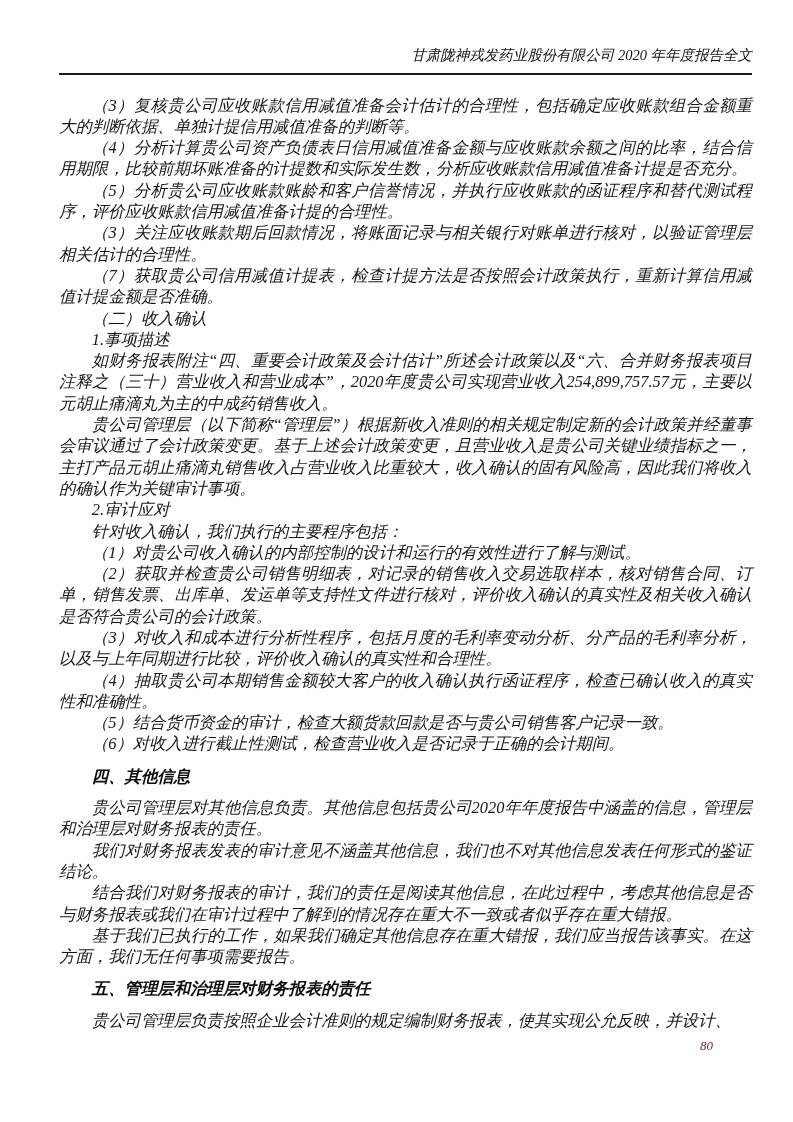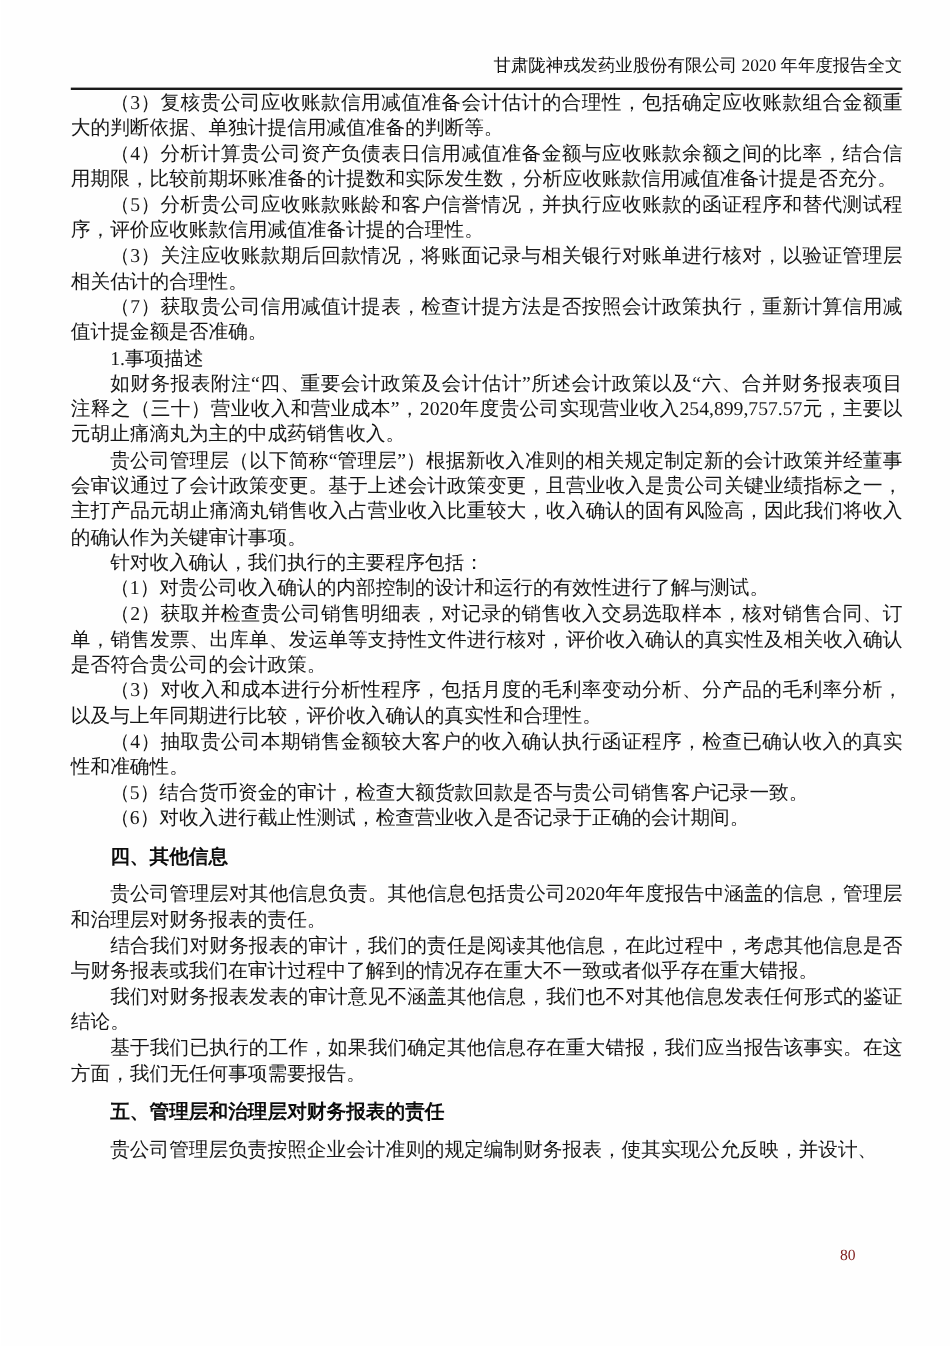--- a/index.html
+++ b/index.html
@@ -11,33 +11,35 @@
     position: relative;
     width: 791px;
     height: 1122px;
     margin: 0 auto;
     background: #fefefe;
     box-sizing: border-box;
     padding: 46px 40px 0 58px;
     overflow: hidden;
     font-family: "Liberation Serif", "DejaVu Serif", serif;
     color: #161616;
+    font-style: italic;
   }
   .header-title {
     text-align: right;
     font-size: 14.5px;
     line-height: 1.35;
     color: #111;
     white-space: nowrap;
   }
   .header-rule {
     border-bottom: 2.4px solid #1a1a1a;
     margin-top: 7px;
   }
   .content {
+    margin-top: 20px;
     font-size: 16.4px;
     line-height: 21.3px;
     text-align: justify;
   }
   .para {
     margin: 0;
     text-indent: 2em;
   }
   .heading {
     margin: 11px 0 10px 0;
@@ -63,34 +65,36 @@
     <div class="header-title">甘肃陇神戎发药业股份有限公司 2020 年年度报告全文</div>
     <div class="header-rule"></div>
   </div>
 
   <div class="content">
     <p class="para">（3）复核贵公司应收账款信用减值准备会计估计的合理性，包括确定应收账款组合金额重大的判断依据、单独计提信用减值准备的判断等。</p>
     <p class="para">（4）分析计算贵公司资产负债表日信用减值准备金额与应收账款余额之间的比率，结合信用期限，比较前期坏账准备的计提数和实际发生数，分析应收账款信用减值准备计提是否充分。</p>
     <p class="para">（5）分析贵公司应收账款账龄和客户信誉情况，并执行应收账款的函证程序和替代测试程序，评价应收账款信用减值准备计提的合理性。</p>
     <p class="para">（3）关注应收账款期后回款情况，将账面记录与相关银行对账单进行核对，以验证管理层相关估计的合理性。</p>
     <p class="para">（7）获取贵公司信用减值计提表，检查计提方法是否按照会计政策执行，重新计算信用减值计提金额是否准确。</p>
+    <p class="para">（二）收入确认</p>
     <p class="para">1.事项描述</p>
     <p class="para">如财务报表附注“四、重要会计政策及会计估计”所述会计政策以及“六、合并财务报表项目注释之（三十）营业收入和营业成本”，2020年度贵公司实现营业收入254,899,757.57元，主要以元胡止痛滴丸为主的中成药销售收入。</p>
     <p class="para">贵公司管理层（以下简称“管理层”）根据新收入准则的相关规定制定新的会计政策并经董事会审议通过了会计政策变更。基于上述会计政策变更，且营业收入是贵公司关键业绩指标之一，主打产品元胡止痛滴丸销售收入占营业收入比重较大，收入确认的固有风险高，因此我们将收入的确认作为关键审计事项。</p>
+    <p class="para">2.审计应对</p>
     <p class="para">针对收入确认，我们执行的主要程序包括：</p>
     <p class="para">（1）对贵公司收入确认的内部控制的设计和运行的有效性进行了解与测试。</p>
     <p class="para">（2）获取并检查贵公司销售明细表，对记录的销售收入交易选取样本，核对销售合同、订单，销售发票、出库单、发运单等支持性文件进行核对，评价收入确认的真实性及相关收入确认是否符合贵公司的会计政策。</p>
     <p class="para">（3）对收入和成本进行分析性程序，包括月度的毛利率变动分析、分产品的毛利率分析，以及与上年同期进行比较，评价收入确认的真实性和合理性。</p>
     <p class="para">（4）抽取贵公司本期销售金额较大客户的收入确认执行函证程序，检查已确认收入的真实性和准确性。</p>
     <p class="para">（5）结合货币资金的审计，检查大额货款回款是否与贵公司销售客户记录一致。</p>
     <p class="para">（6）对收入进行截止性测试，检查营业收入是否记录于正确的会计期间。</p>
     <h2 class="heading">四、其他信息</h2>
     <p class="para">贵公司管理层对其他信息负责。其他信息包括贵公司2020年年度报告中涵盖的信息，管理层和治理层对财务报表的责任。</p>
+    <p class="para">我们对财务报表发表的审计意见不涵盖其他信息，我们也不对其他信息发表任何形式的鉴证结论。</p>
     <p class="para">结合我们对财务报表的审计，我们的责任是阅读其他信息，在此过程中，考虑其他信息是否与财务报表或我们在审计过程中了解到的情况存在重大不一致或者似乎存在重大错报。</p>
-    <p class="para">我们对财务报表发表的审计意见不涵盖其他信息，我们也不对其他信息发表任何形式的鉴证结论。</p>
     <p class="para">基于我们已执行的工作，如果我们确定其他信息存在重大错报，我们应当报告该事实。在这方面，我们无任何事项需要报告。</p>
     <h2 class="heading">五、管理层和治理层对财务报表的责任</h2>
     <p class="para">贵公司管理层负责按照企业会计准则的规定编制财务报表，使其实现公允反映，并设计、</p>
   </div>
 
   <div class="page-number">80</div>
 
 </div>
 
 </body></html>

